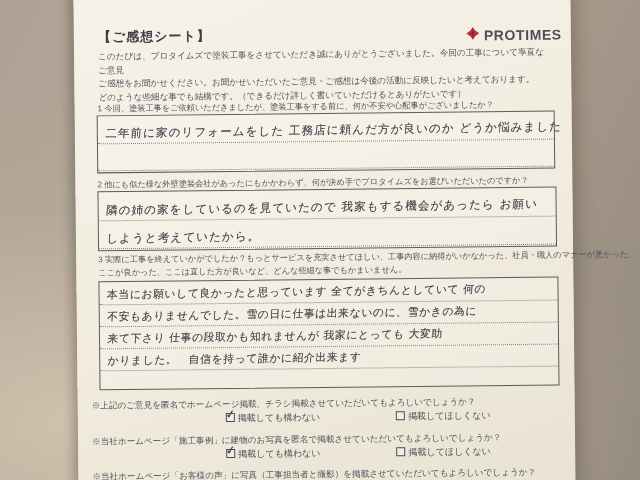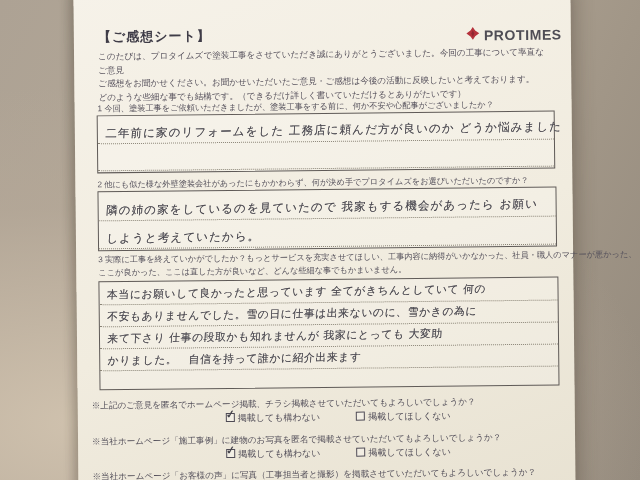--- a/index.html
+++ b/index.html
@@ -40,21 +40,21 @@
   .cbx{
     display:inline-block;width:7px;height:7px;border:1px solid #4e4a54;
     margin-right:3px;vertical-align:-1px;position:relative;background:rgba(255,255,255,.3);
   }
   .cbx.checked::after{
     content:"\2713";position:absolute;left:-1px;top:-6px;
     font-size:11px;font-weight:bold;color:#45434b;transform:rotate(-6deg);
   }
   .logo{left:392px;top:42px;display:flex;align-items:center;gap:4px;}
   .logo-text{font-size:14px;font-weight:bold;letter-spacing:.6px;color:#4f4d55;}
-  .option-no{margin-left:36px;}
+  .option-no{margin-left:76px;}
 </style>
 </head>
 <body>
 
 <div class="photo">
   <div class="paper">
 
     <div class="abs logo">
       <span>
         <svg width="14" height="14" viewBox="0 0 24 24">

